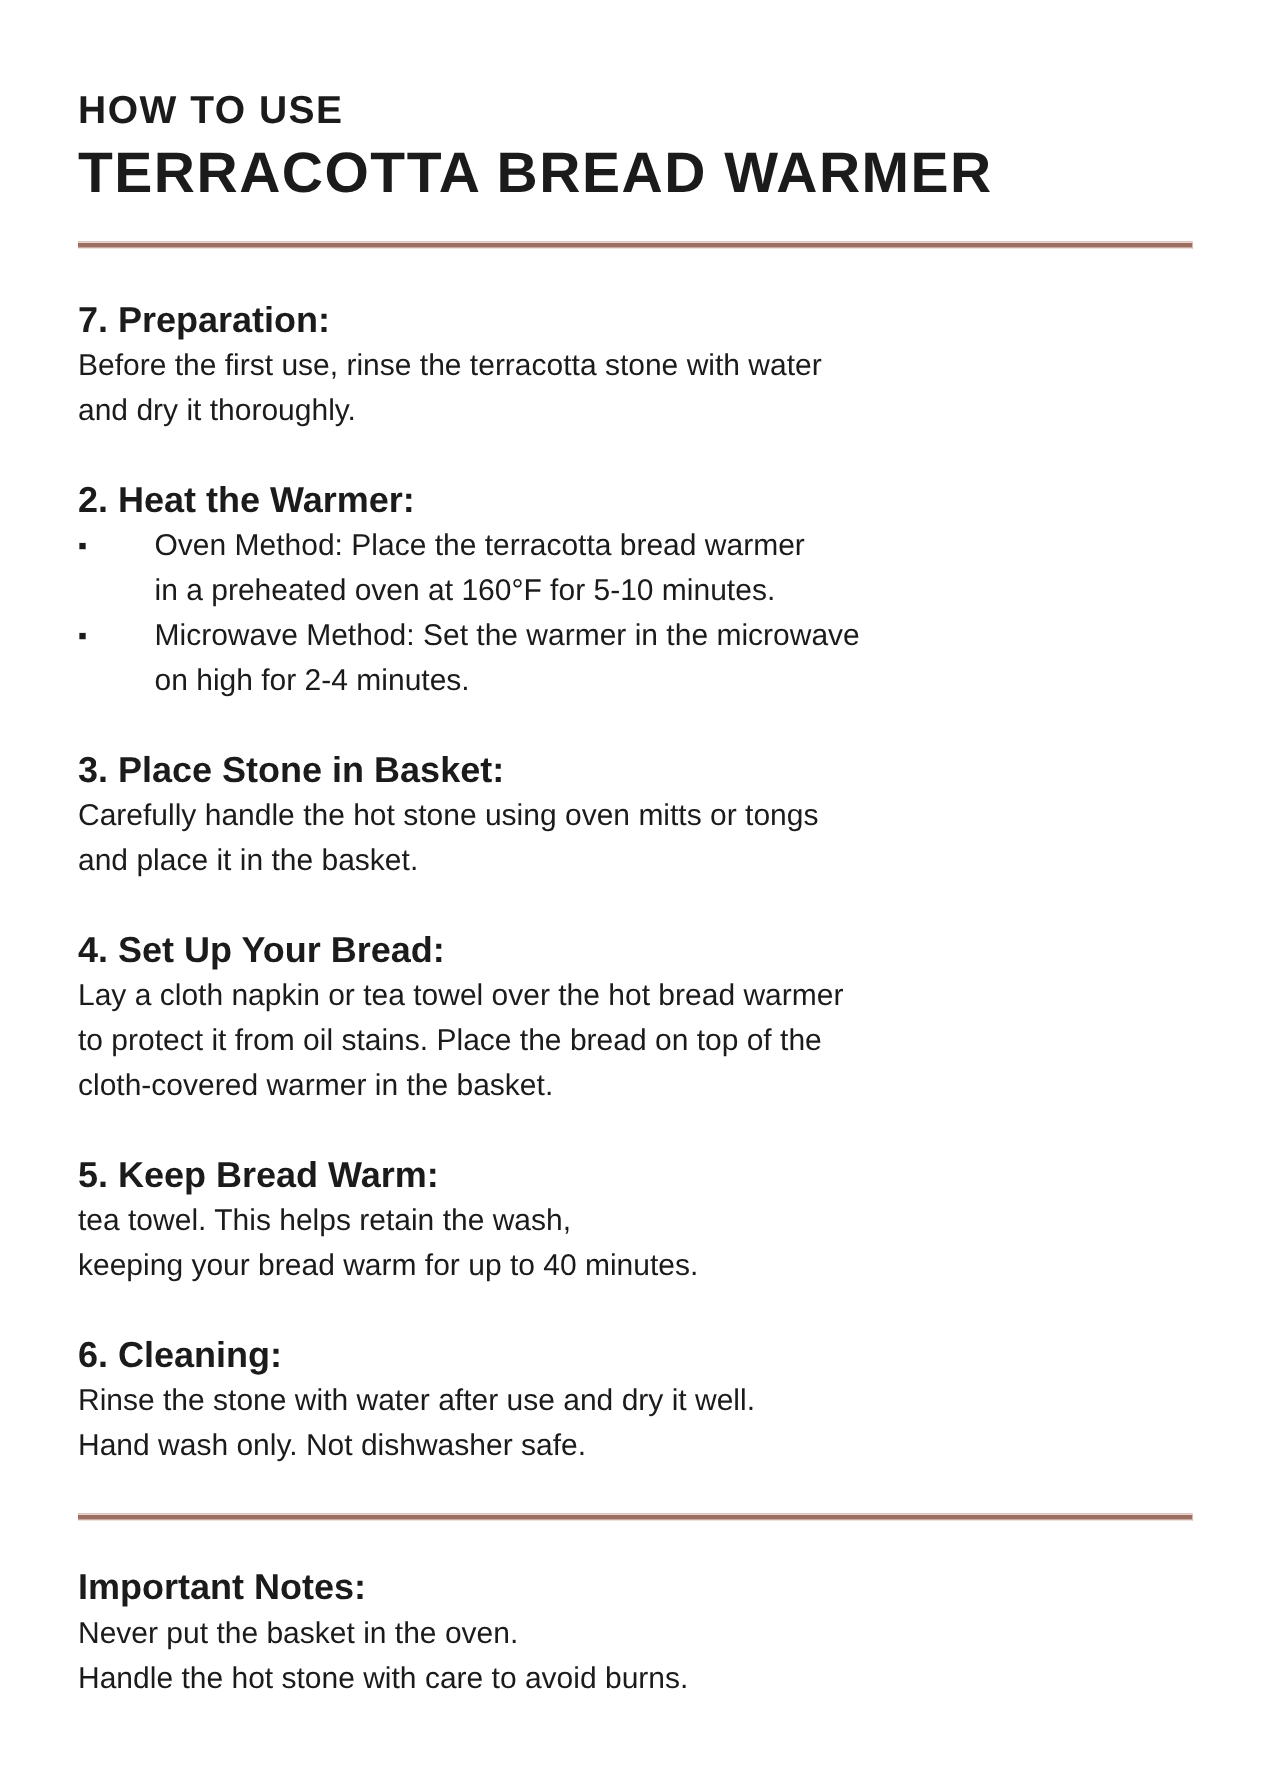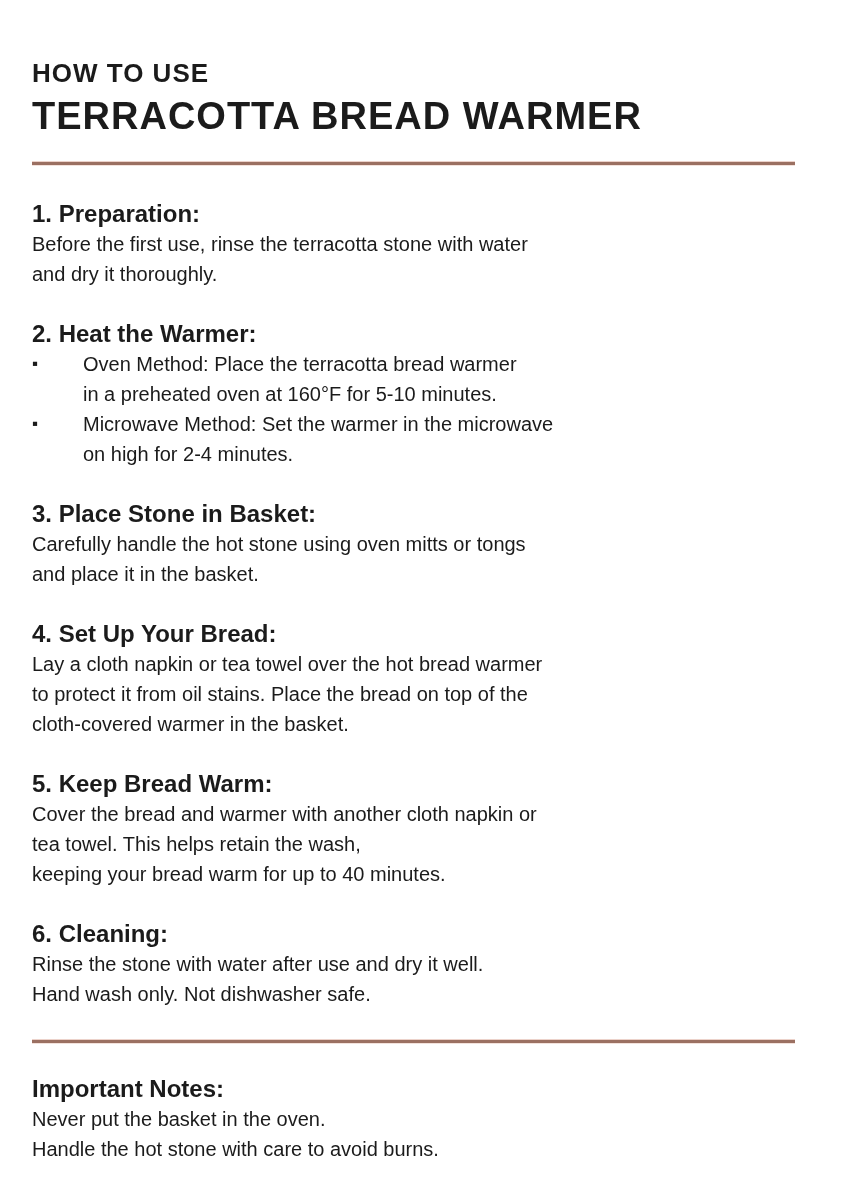--- a/index.html
+++ b/index.html
@@ -8,21 +8,21 @@
     width: 843px;
     height: 1182px;
     font-family: "Liberation Sans", sans-serif;
     color: #1b1b1b;
     overflow: hidden;
   }
   .page {
     width: 843px;
     height: 1182px;
     background: #ffffff;
-    padding: 60px 48px 0 32px;
+    padding: 60px 48px 0 52px;
   }
   .eyebrow {
     font-size: 26px;
     font-weight: 700;
     letter-spacing: 1px;
     line-height: 1;
     margin-bottom: 11px;
     white-space: nowrap;
   }
   .title {
@@ -67,21 +67,21 @@
 <body>
 
 <div class="page">
 
   <div class="eyebrow">HOW TO USE</div>
   <div class="title">TERRACOTTA BREAD WARMER</div>
 
   <div class="divider"></div>
 
   <div class="section">
-    <div class="section-heading">1. Preparation:</div>
+    <div class="section-heading">7. Preparation:</div>
     <div class="line">Before the first use, rinse the terracotta stone with water</div>
     <div class="line">and dry it thoroughly.</div>
   </div>
 
   <div class="section">
     <div class="section-heading">2. Heat the Warmer:</div>
     <div class="bullet-item">
       <span class="bullet-marker">▪</span>
       <div class="bullet-body">
         <div class="line">Oven Method: Place the terracotta bread warmer</div>
@@ -105,21 +105,20 @@
 
   <div class="section">
     <div class="section-heading">4. Set Up Your Bread:</div>
     <div class="line">Lay a cloth napkin or tea towel over the hot bread warmer</div>
     <div class="line">to protect it from oil stains. Place the bread on top of the</div>
     <div class="line">cloth-covered warmer in the basket.</div>
   </div>
 
   <div class="section">
     <div class="section-heading">5. Keep Bread Warm:</div>
-    <div class="line">Cover the bread and warmer with another cloth napkin or</div>
     <div class="line">tea towel. This helps retain the wash,</div>
     <div class="line">keeping your bread warm for up to 40 minutes.</div>
   </div>
 
   <div class="section">
     <div class="section-heading">6. Cleaning:</div>
     <div class="line">Rinse the stone with water after use and dry it well.</div>
     <div class="line">Hand wash only. Not dishwasher safe.</div>
   </div>
 

